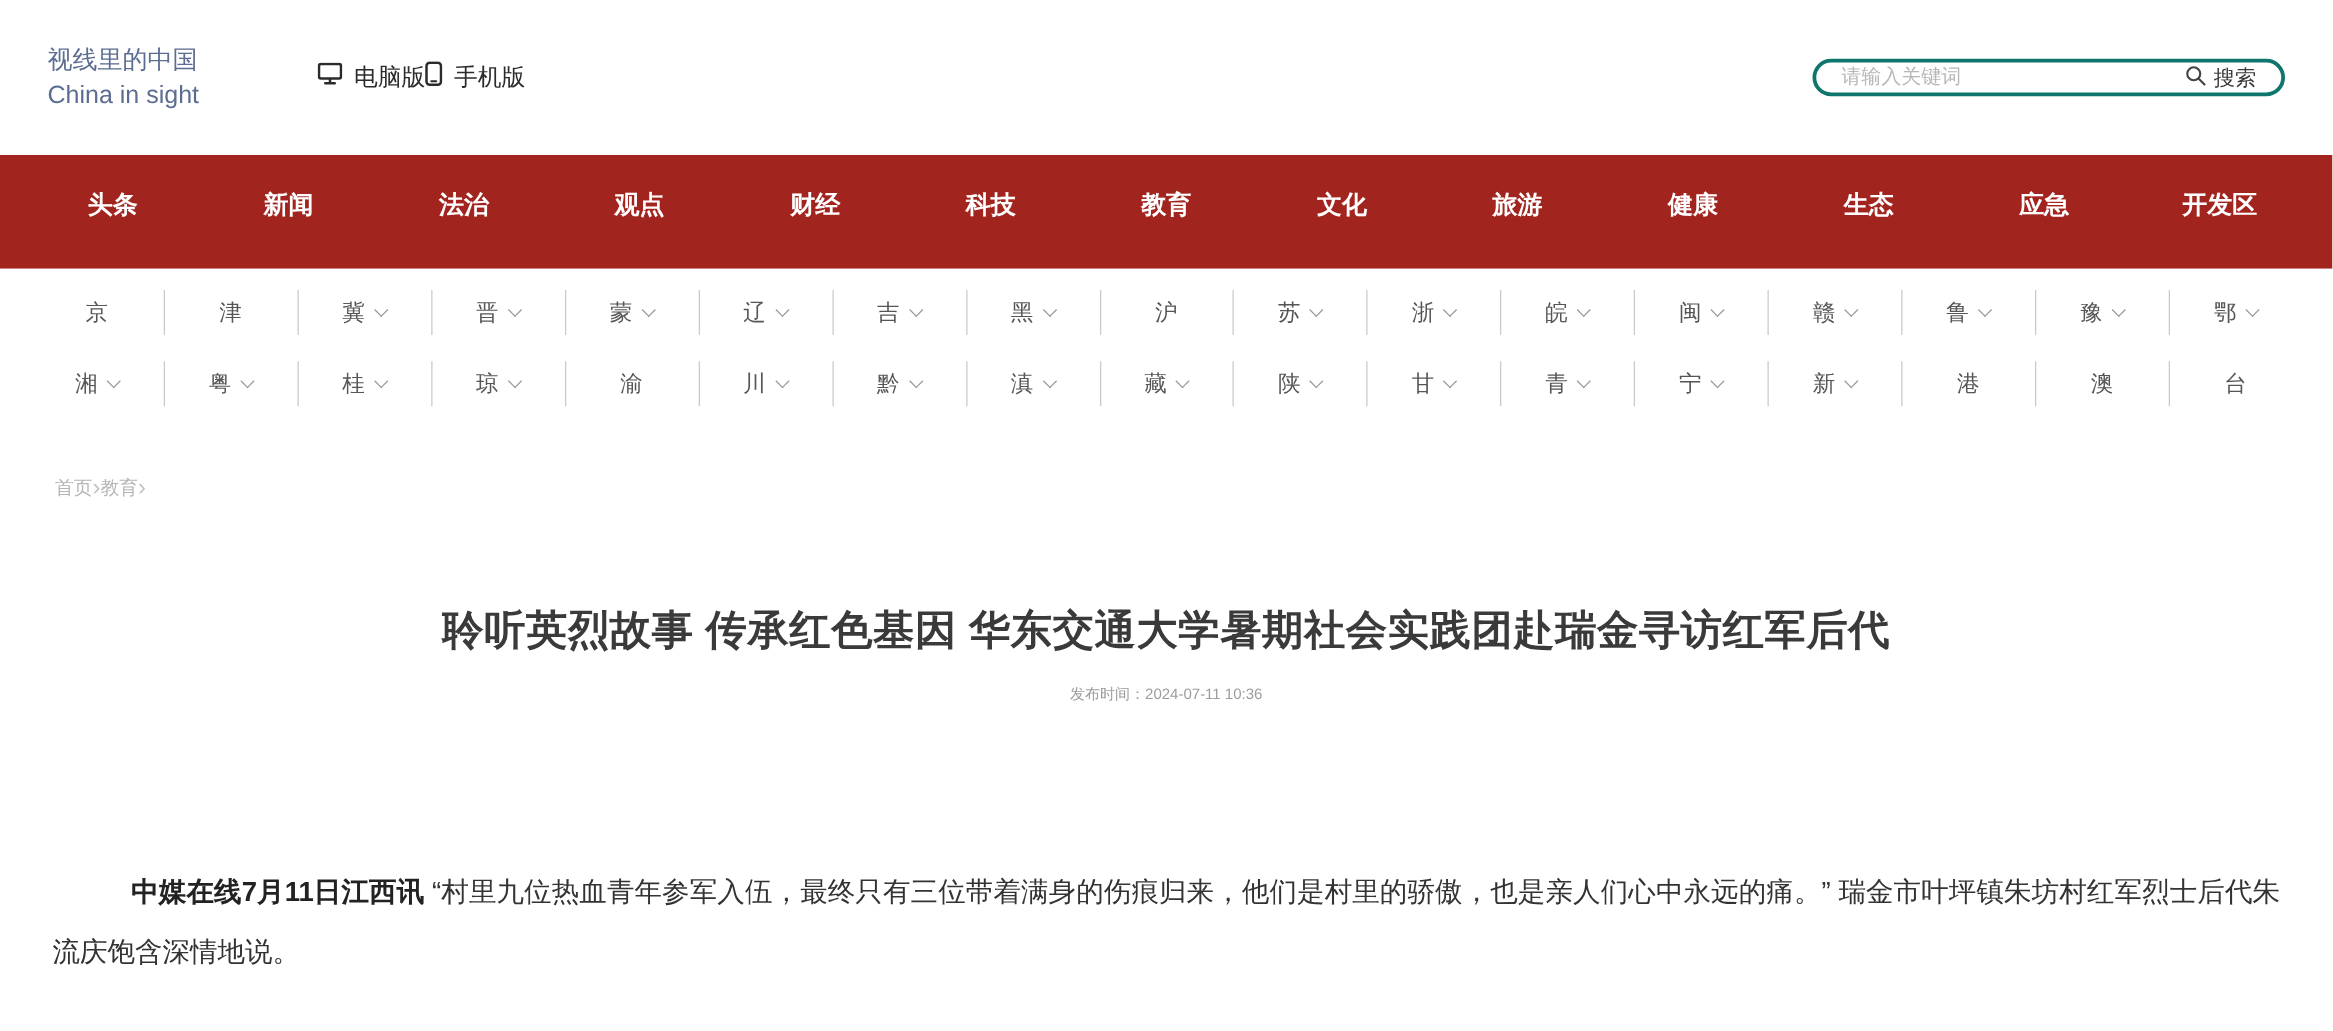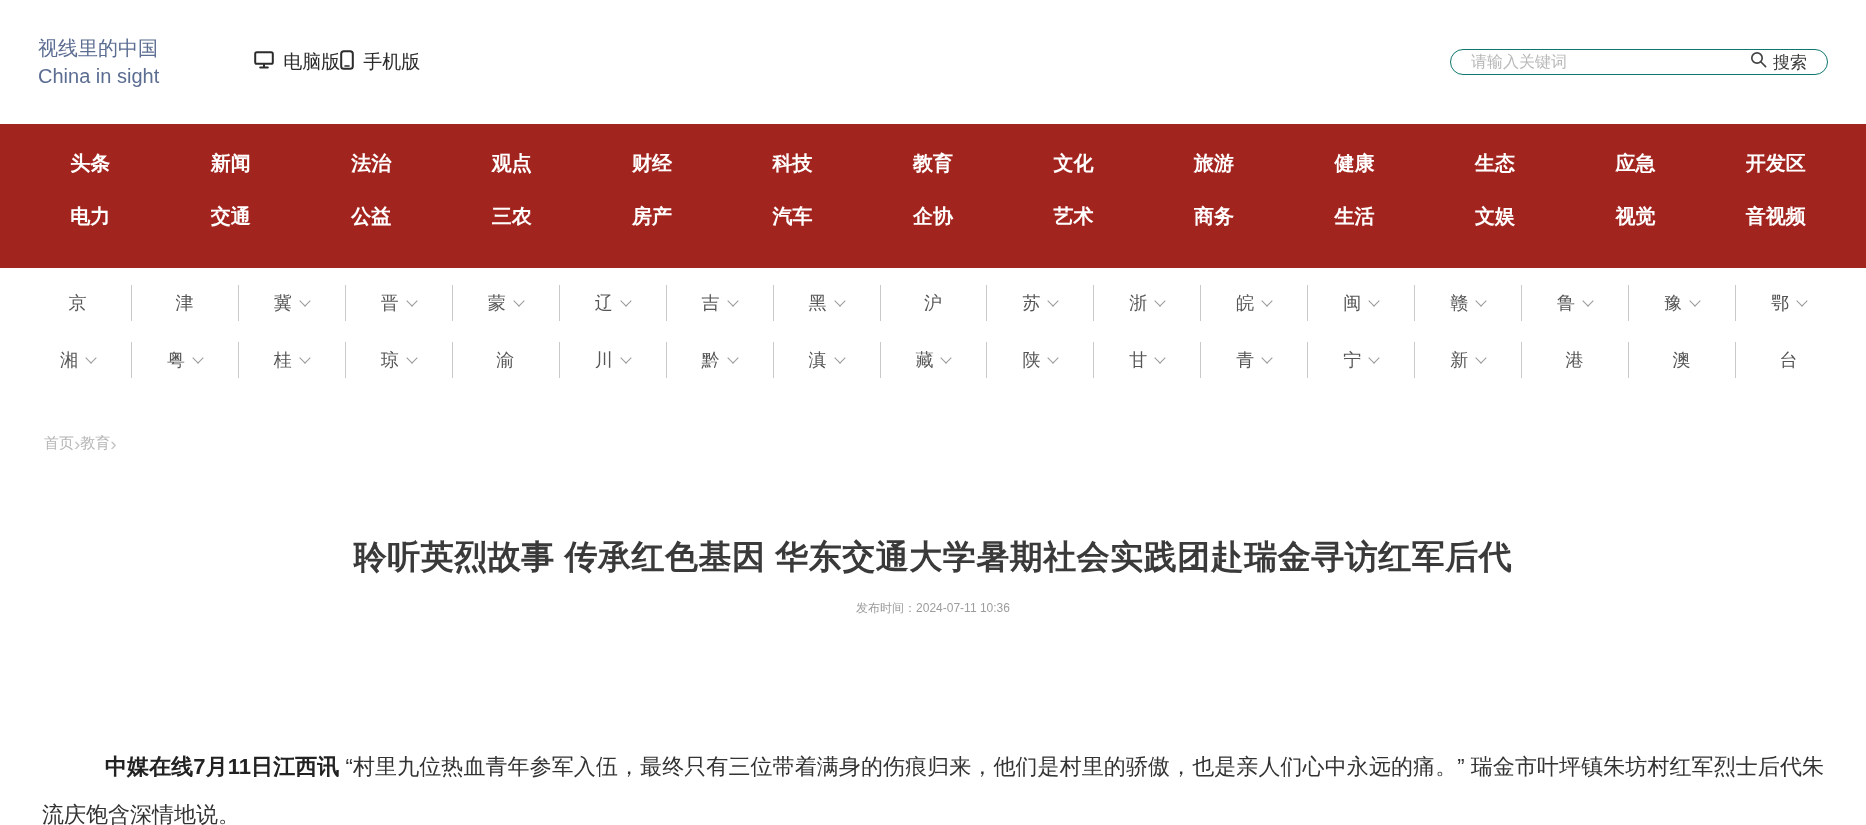--- a/index.html
+++ b/index.html
@@ -6,26 +6,26 @@
   html,body { width:1866px; height:825px; background:#fff; overflow:hidden;
     font-family:"Liberation Sans","DejaVu Sans",sans-serif; }
 
   
   .header { display:flex; align-items:center; height:124px; padding:0 38px; background:#fff; }
   .logo-block { display:flex; align-items:center; gap:16px; }
   .logo { font-size:56px; font-weight:900; color:#cb3a34; letter-spacing:1px; line-height:1; }
   .tagline { color:#5c6d92; font-size:20px; line-height:28px; white-space:nowrap; }
   .header-links { display:flex; align-items:center; margin-left:95px; }
   .hlink { display:flex; align-items:center; gap:9px; font-size:19px; color:#2b2b2b; cursor:pointer; text-decoration:none; }
-  .search-pill { margin-left:auto; width:378px; height:24px; border:1px solid #0f766e; border-radius:21px;
+  .search-pill { margin-left:auto; width:378px; height:24px; border:3px solid #0f766e; border-radius:21px;
     display:flex; align-items:center; padding:12px 20px; background:#fff; }
   .search-pill input { flex:1; border:none; outline:none; font-size:16px; color:#333; background:transparent;
     font-family:"Liberation Sans","DejaVu Sans",sans-serif; }
   .search-pill input::placeholder { color:#b8b8b8; }
-  .search-btn { display:flex; align-items:flex-start; gap:6px; font-size:17px; color:#3a3a3a; cursor:pointer; background:none; border:none;
+  .search-btn { display:flex; align-items:flex-end; gap:6px; font-size:17px; color:#3a3a3a; cursor:pointer; background:none; border:none;
     font-family:"Liberation Sans","DejaVu Sans",sans-serif; }
 
   
   .mainnav { background:#a2241e; padding:13px 20px 25px; }
   .nav-row { display:flex; height:53px; align-items:center; }
   .nav-item { flex:1; text-align:center; color:#fff; font-size:20px; font-weight:600; cursor:pointer; text-decoration:none; white-space:nowrap; }
 
   
   .regionnav { background:#fff; padding:6px 24px 8px; }
   .region-row { display:flex; height:57px; }
@@ -102,35 +102,20 @@
       <a class="nav-item">财经</a>
       <a class="nav-item">科技</a>
       <a class="nav-item">教育</a>
       <a class="nav-item">文化</a>
       <a class="nav-item">旅游</a>
       <a class="nav-item">健康</a>
       <a class="nav-item">生态</a>
       <a class="nav-item">应急</a>
       <a class="nav-item">开发区</a>
     </div>
-  <div class="nav-row">
-      <a class="nav-item">电力</a>
-      <a class="nav-item">交通</a>
-      <a class="nav-item">公益</a>
-      <a class="nav-item">三农</a>
-      <a class="nav-item">房产</a>
-      <a class="nav-item">汽车</a>
-      <a class="nav-item">企协</a>
-      <a class="nav-item">艺术</a>
-      <a class="nav-item">商务</a>
-      <a class="nav-item">生活</a>
-      <a class="nav-item">文娱</a>
-      <a class="nav-item">视觉</a>
-      <a class="nav-item">音视频</a>
-    </div>
 </nav>
 
 <nav class="regionnav">
   <div class="region-row">
       <a class="region-item">
         <span>京</span>
       </a>
       <a class="region-item">
         <span>津</span>
       </a>

